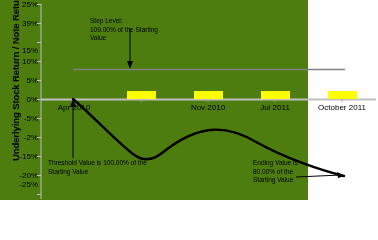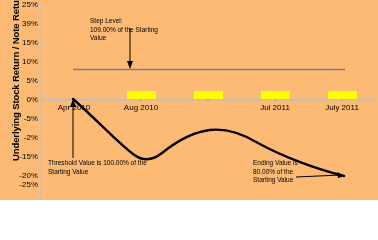--- a/index.html
+++ b/index.html
@@ -10,23 +10,23 @@
   }
   body {
     width: 378px;
     height: 200px;
     overflow: hidden;
     font-family: "Liberation Sans", sans-serif;
     -webkit-font-smoothing: none;
   }
   #chart-root {
     position: relative;
-    width: 378px;
+    width: 308px;
     height: 200px;
-    background: #fdba74;
+    background: #4d7c0f;
   }
   .svg-layer {
     position: absolute;
     left: 0;
     top: 0;
     width: 378px;
     height: 200px;
   }
   .axis-title {
     position: absolute;
@@ -90,36 +90,36 @@
 </head>
 <body>
 
 <div id="chart-root">
 
   <div class="axis-title">Underlying Stock Return / Note Return (%)</div>
 
   <div class="ytick-wrap">
     <div class="ytick" style="top:0px;">25%</div>
     <div class="ytick" style="top:19px;">39%</div>
-    <div class="ytick" style="top:38px;">15%</div>
+    <div class="ytick" style="top:46px;">15%</div>
     <div class="ytick" style="top:57px;">10%</div>
     <div class="ytick" style="top:76px;">5%</div>
     <div class="ytick" style="top:95px;">0%</div>
     <div class="ytick" style="top:114px;">-5%</div>
     <div class="ytick" style="top:133px;">-2%</div>
     <div class="ytick" style="top:152px;">-15%</div>
     <div class="ytick" style="top:171px;">-20%</div>
     <div class="ytick" style="top:180px;">-25%</div>
   </div>
 
   <div class="xtick" style="left:39px;">Apr 2010</div>
-  <div class="xtick" style="left:106px;">Aug 2010</div>
 
+  <div class="xtick" style="left:173px;">Nov 2010</div>
   <div class="xtick" style="left:240px;">Jul 2011</div>
-  <div class="xtick" style="left:307px;">July 2011</div>
+  <div class="xtick" style="left:307px;">October 2011</div>
 
   <svg class="svg-layer" viewBox="0 0 378 200" xmlns="http://www.w3.org/2000/svg">
 
     <line x1="41" y1="4" x2="41" y2="199" stroke="#BFBFBF" stroke-width="1"></line>
 
     <g stroke="#BFBFBF" stroke-width="1">
       <line x1="37" y1="4.5" x2="41" y2="4.5"></line>
       <line x1="37" y1="23.5" x2="41" y2="23.5"></line>
       <line x1="37" y1="42.5" x2="41" y2="42.5"></line>
       <line x1="37" y1="61.5" x2="41" y2="61.5"></line>

